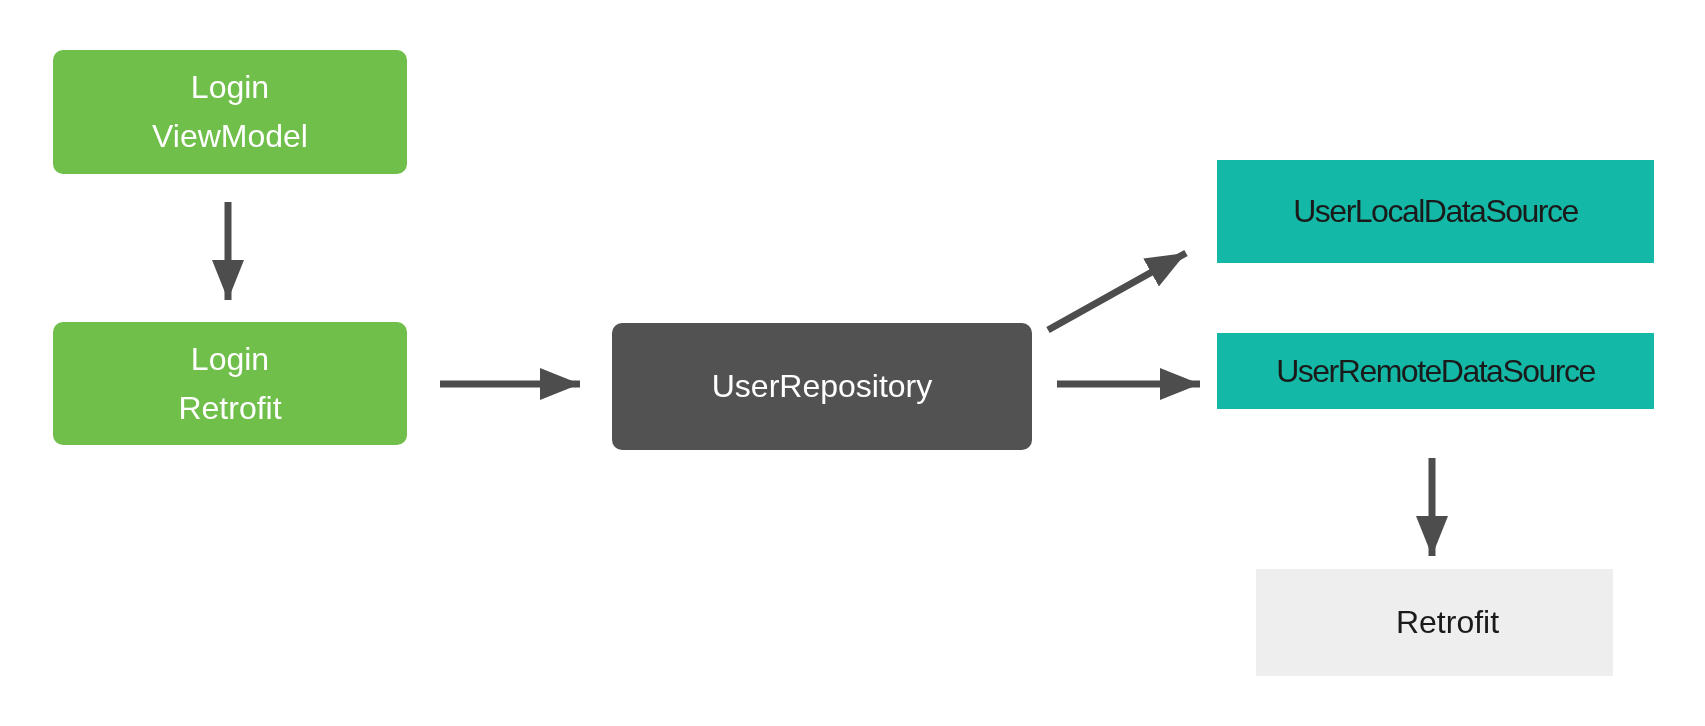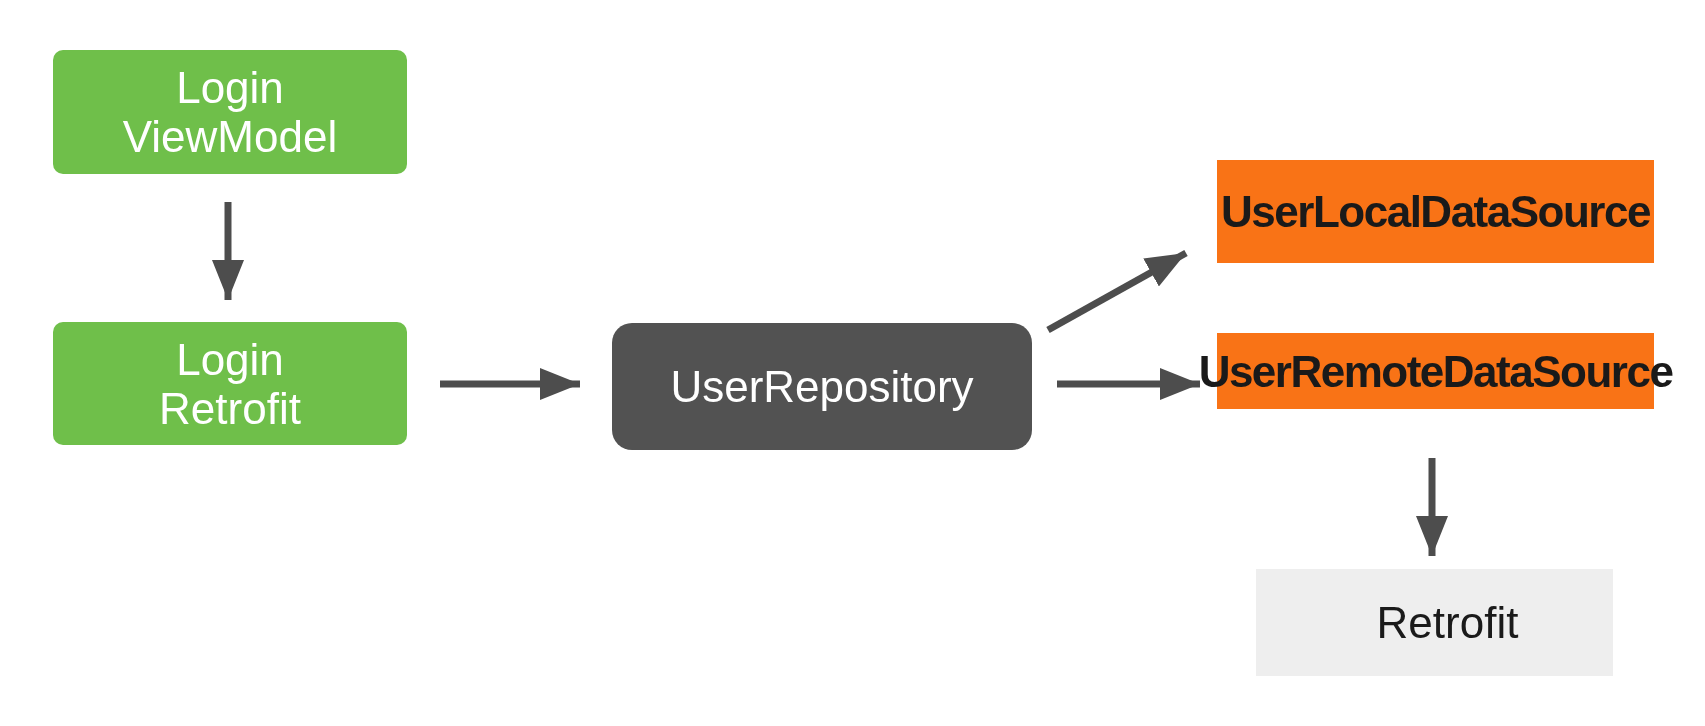--- a/index.html
+++ b/index.html
@@ -15,40 +15,39 @@
     overflow: hidden;
     font-family: "Liberation Sans", sans-serif;
   }
   .node {
     position: absolute;
     display: flex;
     flex-direction: column;
     align-items: center;
     justify-content: center;
     text-align: center;
-    font-size: 44px;
+    font-size: 32px;
     line-height: 49px;
     white-space: nowrap;
     box-sizing: border-box;
   }
   .node.green {
     background: #6FBF4A;
     color: #FFFFFF;
     border-radius: 10px;
   }
   .node.dark {
     background: #525252;
     color: #FFFFFF;
-    border-radius: 20px;
+    border-radius: 10px;
   }
   .node.light {
-    background: #f97316;
+    background: #14b8a6;
     color: #1A1A1A;
     letter-spacing: -1.5px;
-    font-weight: bold;
   }
   .node.lighter {
     background: #EEEEEE;
     color: #1A1A1A;
     padding-left: 26px;
   }
   #edges {
     position: absolute;
     left: 0;
     top: 0;

